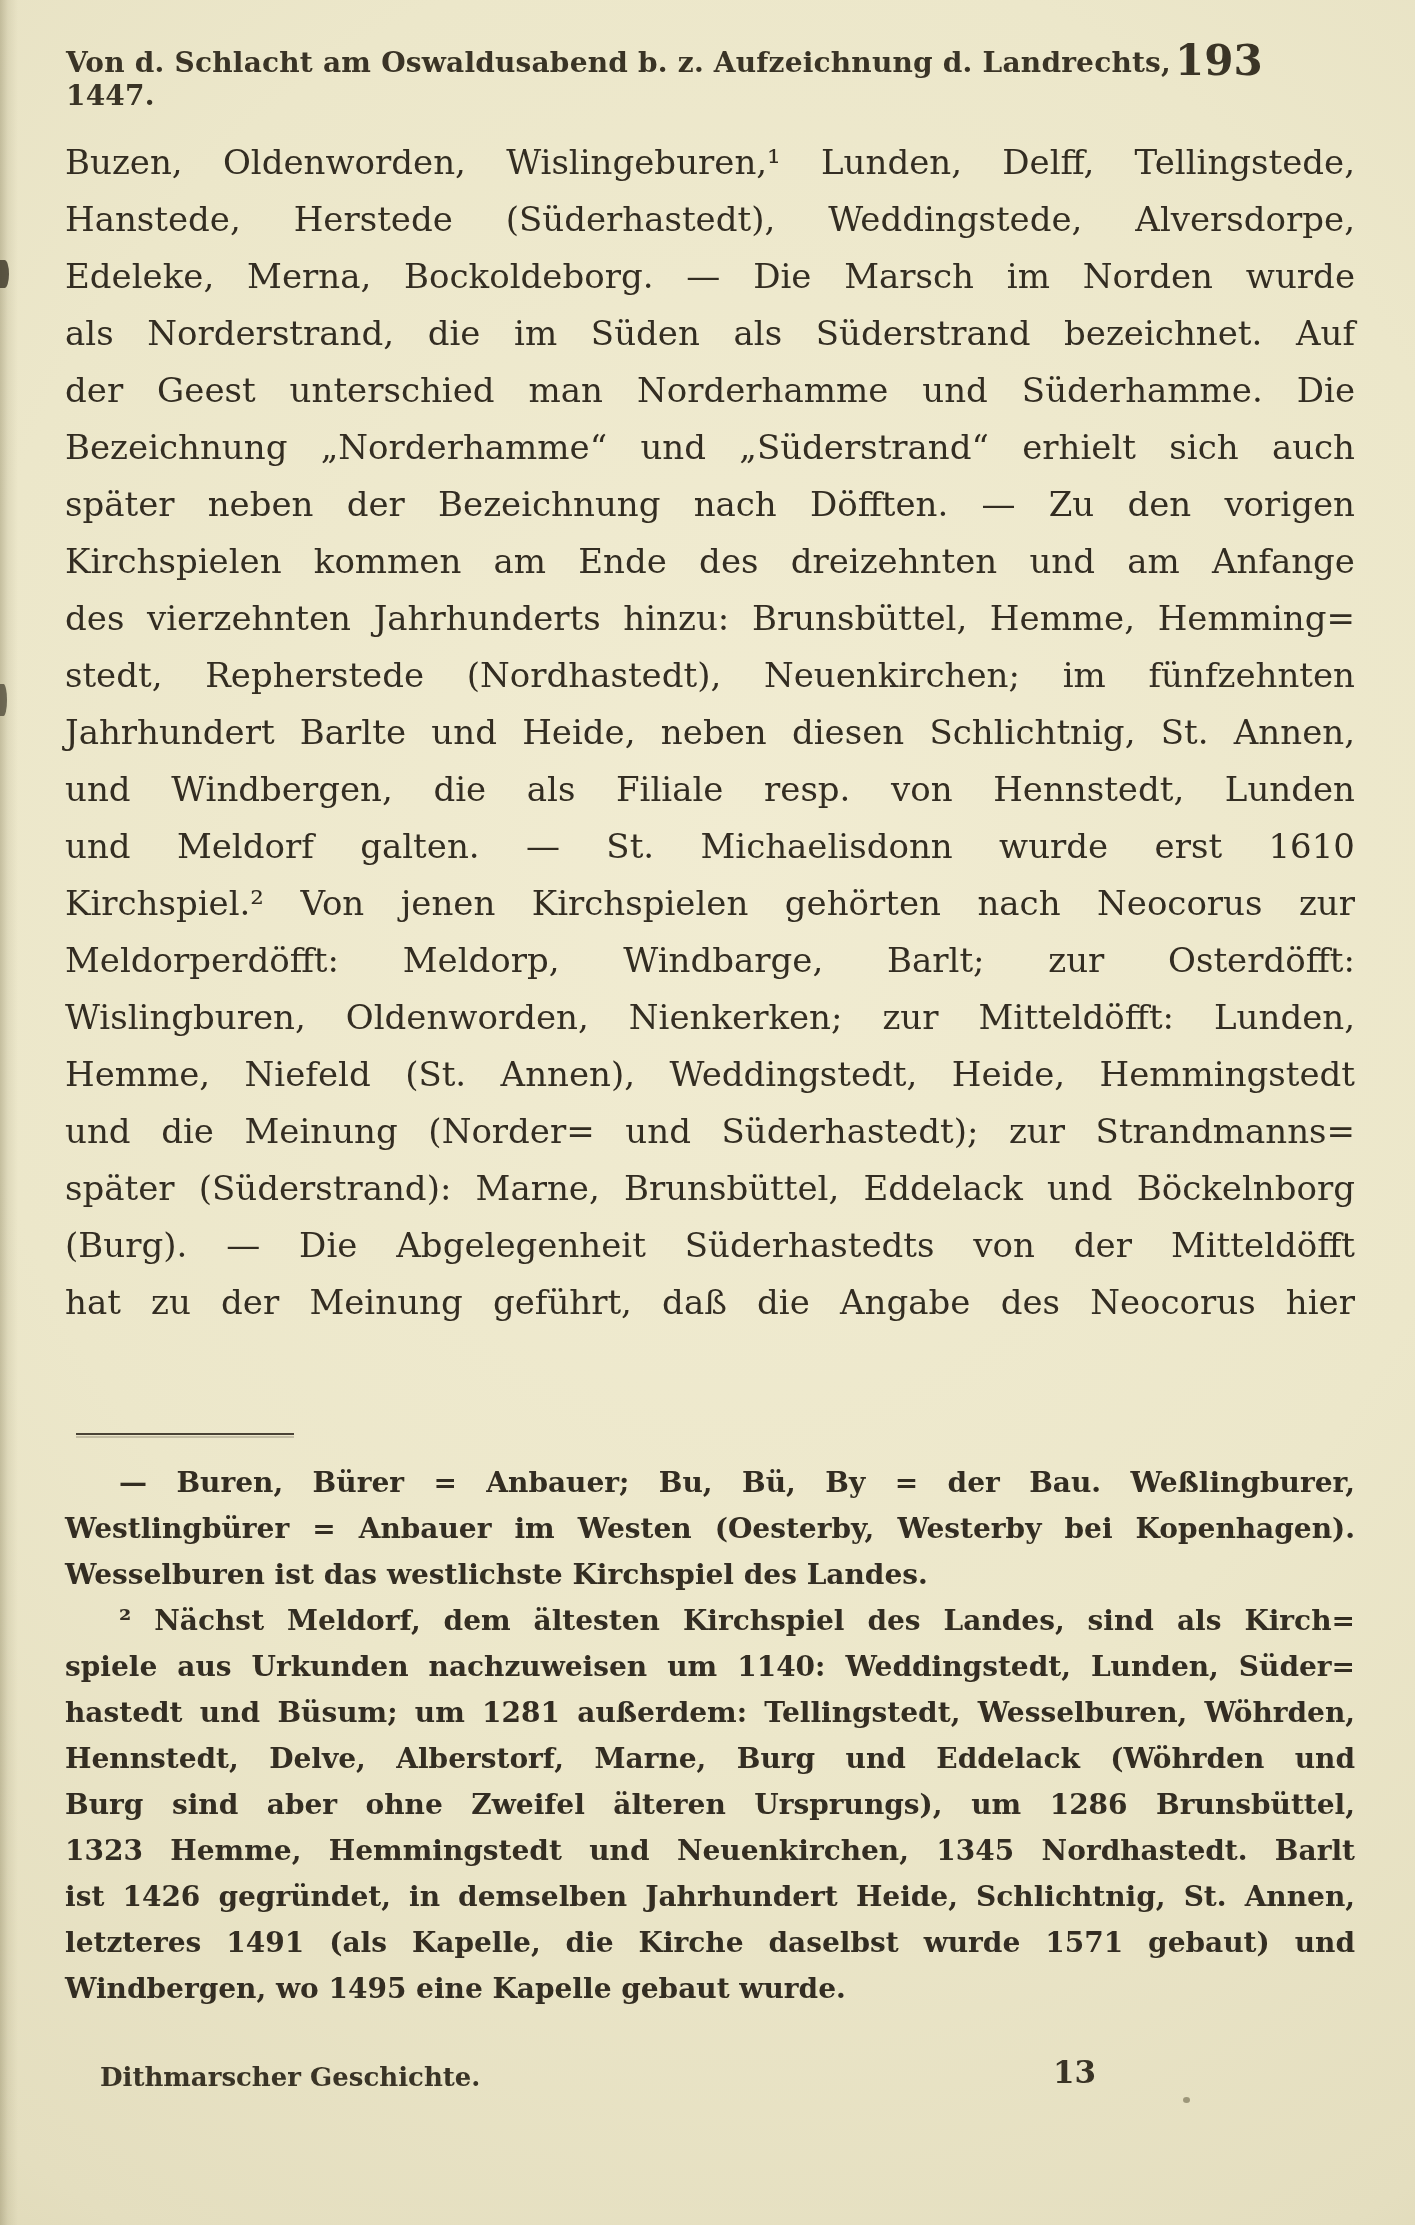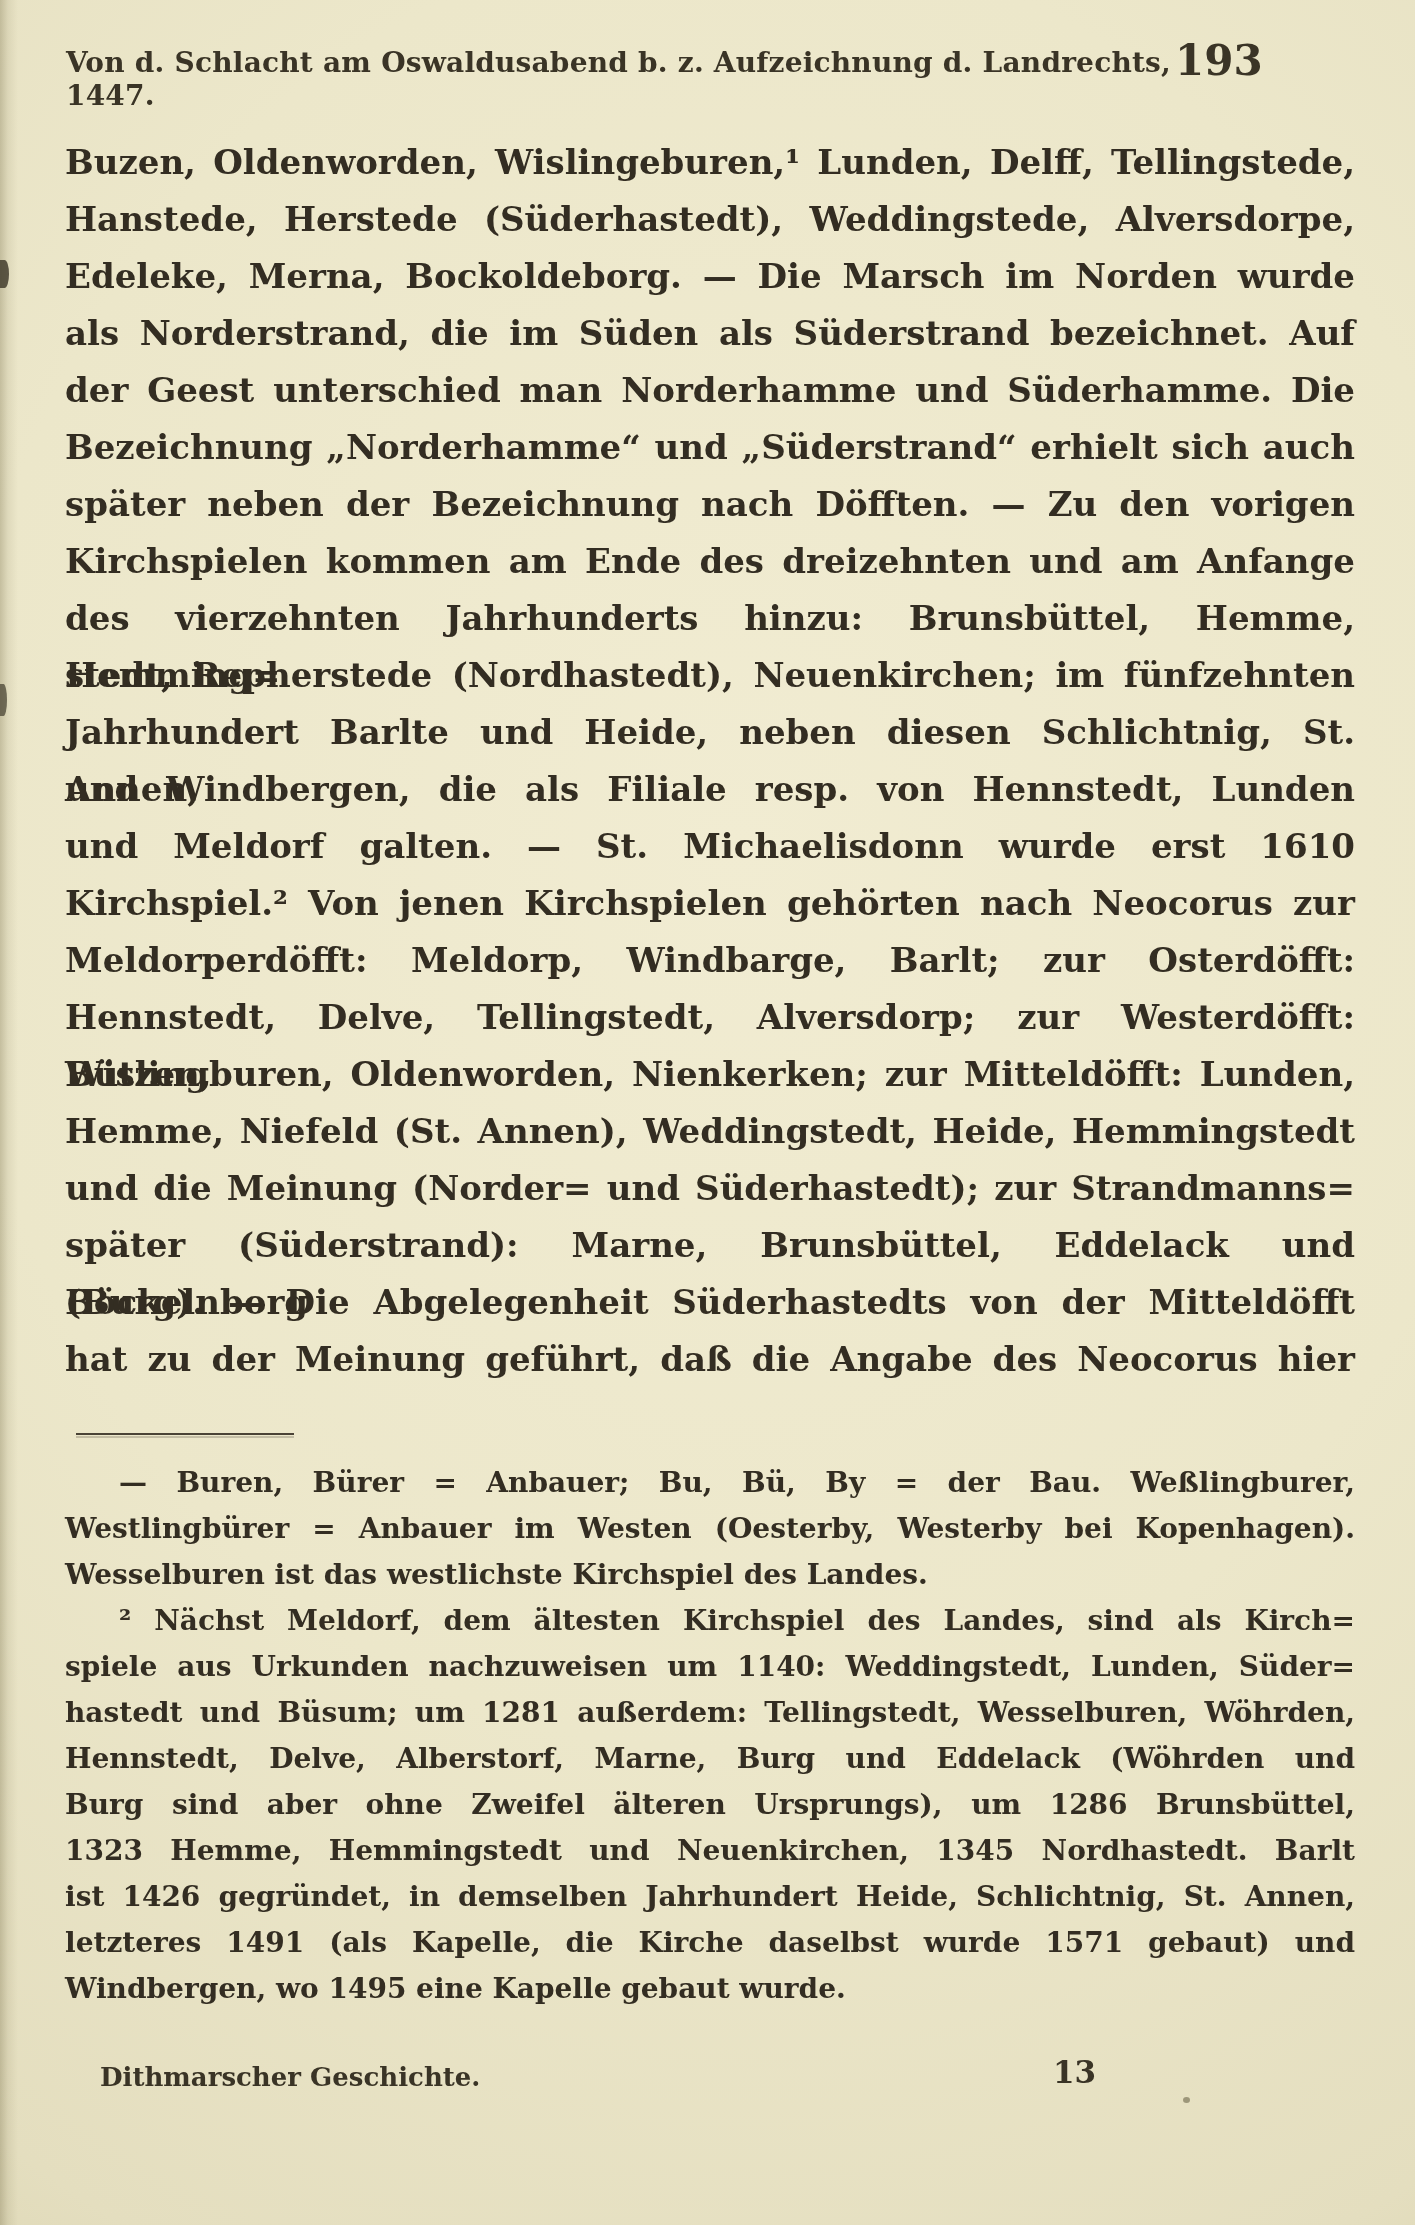--- a/index.html
+++ b/index.html
@@ -23,21 +23,21 @@
   }
   .header-page-num {
     position: absolute; left: 1175px; top: 36px;
     font-size: 42px; font-weight: bold; color: #3a3426;
   }
   
   .main-text {
     position: absolute; left: 65px; top: 134px; width: 1290px;
   }
   .bline {
-    font-size: 34px; font-weight: bold; line-height: 57px; height: 57px;
+    font-size: 34px; font-weight: normal; line-height: 57px; height: 57px;
     text-align: justify; text-align-last: justify;
     white-space: normal;
   }
   
   .fn-rule {
     position: absolute; left: 76px; top: 1433px; width: 218px; height: 2px;
     background: #4a4336;
     box-shadow: 0 3px 0 rgba(74,67,54,0.25);
   }
   
@@ -90,21 +90,20 @@
       <div class="bline">Bezeichnung „Norderhamme“ und „Süderstrand“ erhielt sich auch</div>
       <div class="bline">später neben der Bezeichnung nach Döfften. — Zu den vorigen</div>
       <div class="bline">Kirchspielen kommen am Ende des dreizehnten und am Anfange</div>
       <div class="bline">des vierzehnten Jahrhunderts hinzu: Brunsbüttel, Hemme, Hemming=</div>
       <div class="bline">stedt, Repherstede (Nordhastedt), Neuenkirchen; im fünfzehnten</div>
       <div class="bline">Jahrhundert Barlte und Heide, neben diesen Schlichtnig, St. Annen,</div>
       <div class="bline">und Windbergen, die als Filiale resp. von Hennstedt, Lunden</div>
       <div class="bline">und Meldorf galten. — St. Michaelisdonn wurde erst 1610</div>
       <div class="bline">Kirchspiel.² Von jenen Kirchspielen gehörten nach Neocorus zur</div>
       <div class="bline">Meldorperdöfft: Meldorp, Windbarge, Barlt; zur Osterdöfft:</div>
-      <div class="bline">Hennstedt, Delve, Tellingstedt, Alversdorp; zur Westerdöfft: Bützen,</div>
       <div class="bline">Wislingburen, Oldenworden, Nienkerken; zur Mitteldöfft: Lunden,</div>
       <div class="bline">Hemme, Niefeld (St. Annen), Weddingstedt, Heide, Hemmingstedt</div>
       <div class="bline">und die Meinung (Norder= und Süderhastedt); zur Strandmanns=</div>
       <div class="bline">später (Süderstrand): Marne, Brunsbüttel, Eddelack und Böckelnborg</div>
       <div class="bline">(Burg). — Die Abgelegenheit Süderhastedts von der Mitteldöfft</div>
       <div class="bline">hat zu der Meinung geführt, daß die Angabe des Neocorus hier</div>
     </div>
 
   <div class="fn-rule"></div>
 

